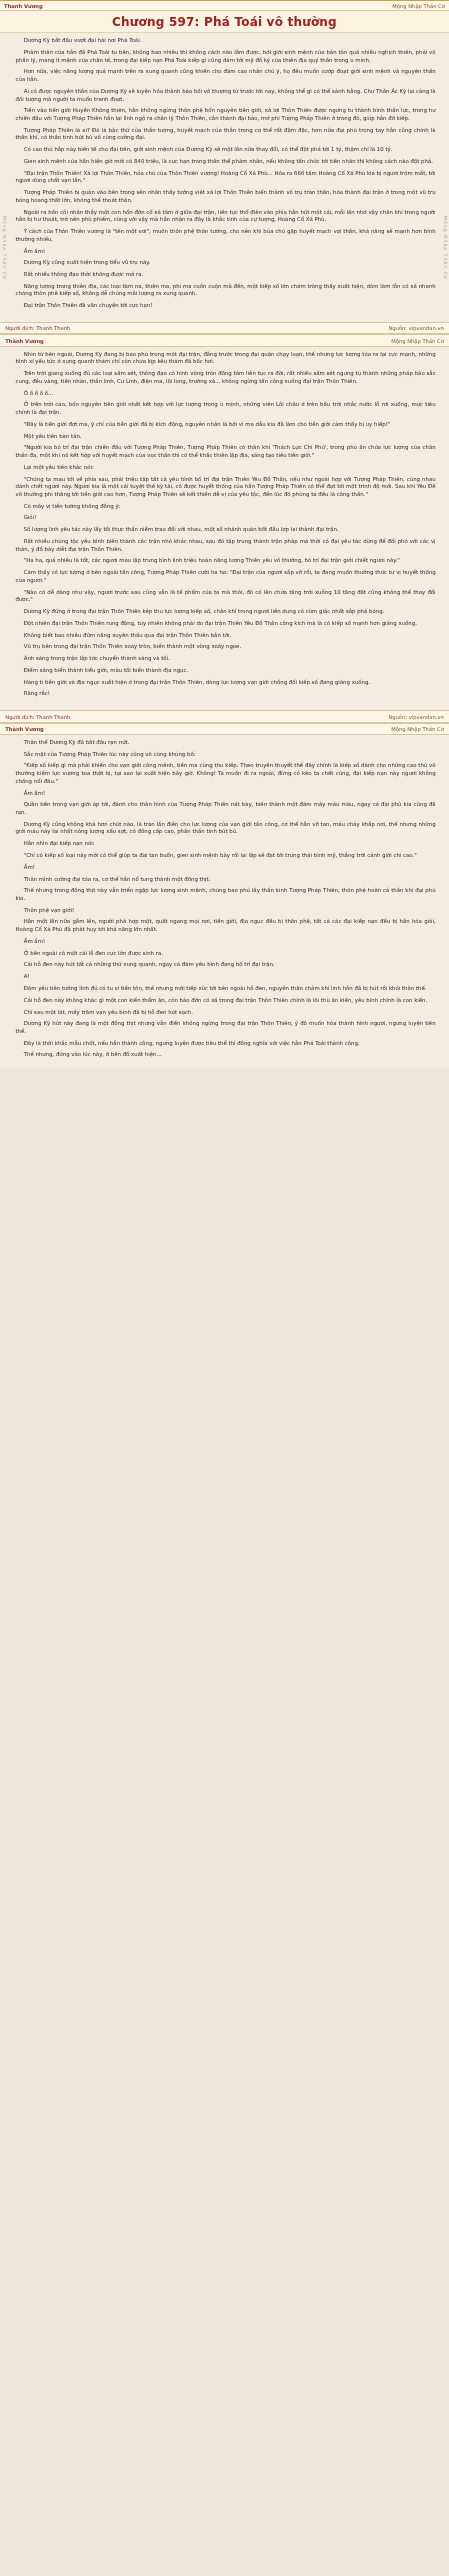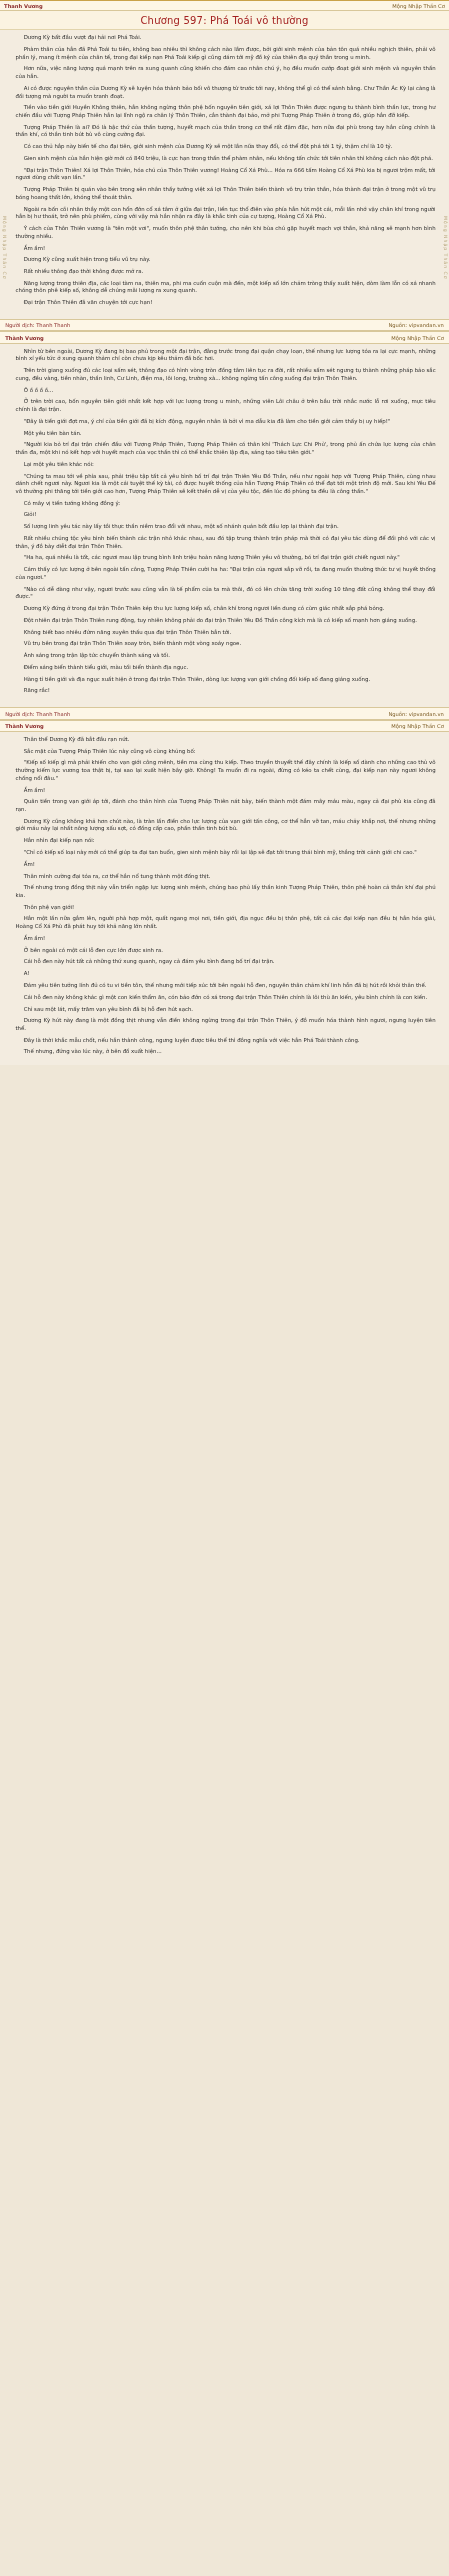--- a/index.html
+++ b/index.html
@@ -6,21 +6,21 @@
   body{font-family:"DejaVu Sans","Liberation Sans",sans-serif;}
   .page{width:449px;margin:0 auto;position:relative;background:#f3ece0;}
   
   .topbar{display:flex;align-items:center;justify-content:space-between;
           background:#fdf6e6;border-top:1px solid #c9a24a;border-bottom:0.5px solid #d8c79a;
           padding:1.5px 4.1px;font-size:5.2px;color:#6a4b1d;}
   .topbar .left,.topbar .right{white-space:nowrap;}
   .topbar .left{color:#8a2b2b;font-weight:bold;}
   .topbar .mid{color:#7a5a22;}
   .title-band{background:#fbf3e1;border-bottom:0.5px solid #e2d4ac;padding:4.1px 0 3.1px 0;text-align:center;}
-  .title-band .chap{display:inline-block;color:#a32020;font-weight:normal;font-size:10px;letter-spacing:0.2px;}
+  .title-band .chap{display:inline-block;color:#a32020;font-weight:bold;font-size:12px;letter-spacing:0.2px;}
   .content{padding:4.1px 13.4px 5.2px 15.5px;}
   p.t{margin:0 0 4.1px 0;font-size:5.4px;line-height:1.42;color:#2b2b2b;text-align:justify;}
   p.t.ind{text-indent:8.2px;}
   .credit{display:flex;justify-content:space-between;align-items:center;
           background:#fdf6e6;border-top:0.5px solid #d8c79a;border-bottom:0.5px solid #d8c79a;
           padding:2.1px 5.2px;font-size:5.2px;color:#6a4b1d;margin-top:3.1px;}
   .credit .l{color:#8a2b2b;}
   .credit .r{color:#7a5a22;}
   .midbar{display:flex;justify-content:space-between;align-items:center;
           background:#fdf6e6;border-top:0.5px solid #d8c79a;border-bottom:0.5px solid #d8c79a;

